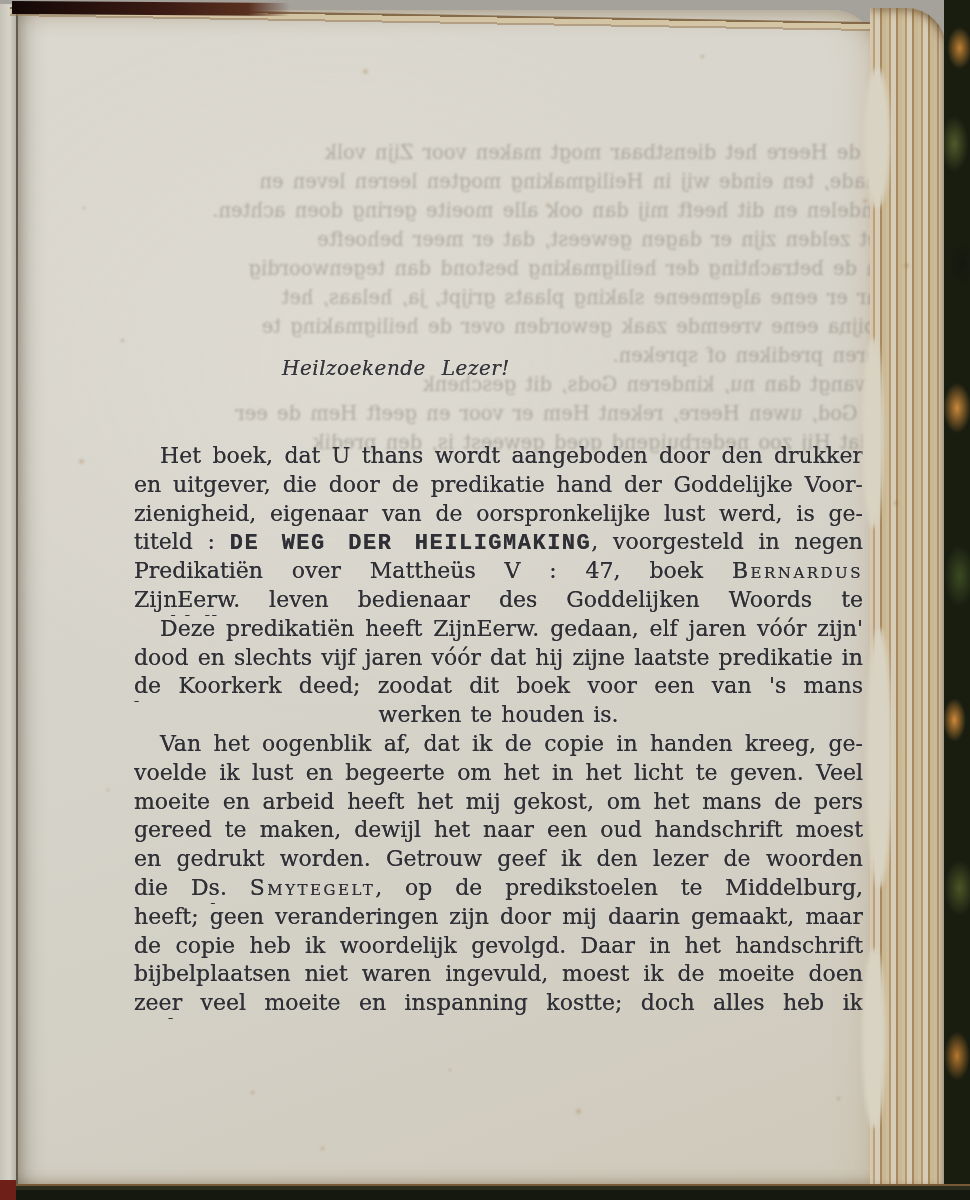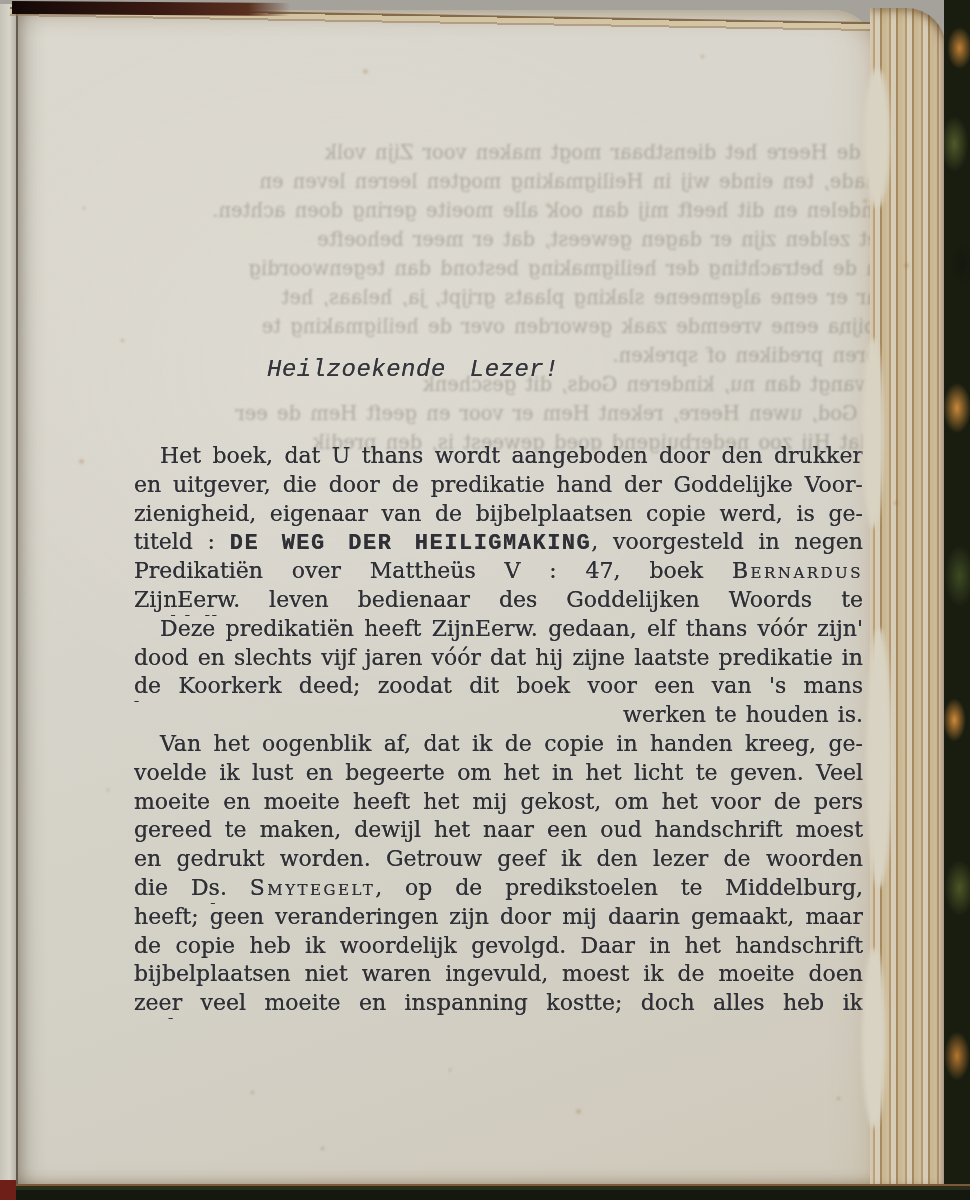--- a/index.html
+++ b/index.html
@@ -76,34 +76,33 @@
     position:absolute;left:0;top:1184px;width:970px;height:16px;z-index:3;
     background:linear-gradient(to bottom,#7a5a36 0 2px,#2a2d1b 2px 6px,#15180e 6px 16px);
   }
   .cover-bottom-red{
     position:absolute;left:0;top:1180px;width:16px;height:20px;z-index:4;
     background:#6e2018;
   }
 
   
   .heading{
-    position:absolute;left:249px;top:346px;z-index:3;
-    font-style:italic;font-size:24px;color:#35353c;
+    position:absolute;left:264px;top:346px;z-index:3;
+    font-style:italic;font-size:20px;color:#35353c;
     letter-spacing:.5px;word-spacing:9px;
     filter:blur(.25px);
     text-shadow:0 0 .6px rgba(45,45,55,.85);
-    font-family:Liberation Mono, monospace;
   }
   .body-text{
     position:absolute;left:116px;top:433px;width:729px;z-index:3;
     font-size:22px;color:#2f2f36;word-spacing:2px;
     filter:blur(.25px);
     text-shadow:0 0 .6px rgba(45,45,55,.85);
   }
-  .tline{height:28.8px;overflow:hidden;text-align:right;}
+  .tline{height:28.8px;overflow:hidden;text-align:center;}
   .tline.j{text-align:justify;}
   .tline.j::after{content:"";display:inline-block;width:100%;height:0;}
   .tline.ind{padding-left:26px;}
   .seg-caps{font-weight:bold;letter-spacing:1.5px;font-family:Liberation Mono, monospace;}
   .seg-sc{font-variant:small-caps;font-variant-caps:small-caps;letter-spacing:2.5px;}
 
   
   .bleed{
     position:absolute;left:324px;top:128px;width:560px;height:330px;z-index:2;
     transform:scaleX(-1);
@@ -131,31 +130,31 @@
       <div>is bijna eene vreemde zaak geworden over de heiligmaking te</div>
       <div>hooren prediken of spreken.</div>
       <div>Ontvangt dan nu, kinderen Gods, dit geschenk</div>
       <div>van God, uwen Heere, rekent Hem er voor en geeft Hem de eer</div>
       <div>omdat Hij zoo nederbuigend goed geweest is, den predik</div>
     </div>
   <div class="heading">Heilzoekende Lezer!</div>
   <div class="body-text" id="body-text">
       <div class="tline j ind"><span>Het boek, dat U thans wordt aangeboden door den drukker</span></div>
       <div class="tline j"><span>en uitgever, die door de predikatie hand der Goddelijke Voor-</span></div>
-      <div class="tline j"><span>zienigheid, eigenaar van de bijbelplaatsen copie werd, is ge-</span></div>
+      <div class="tline j"><span>zienigheid, eigenaar van de oorspronkelijke lust werd, is ge-</span></div>
       <div class="tline j"><span>titeld : </span><span class="seg-caps">DE WEG DER HEILIGMAKING</span><span>, voorgesteld in negen</span></div>
       <div class="tline j"><span>Predikatiën over Mattheüs V : 47, boek </span><span class="seg-sc">Bernardus Smytegelt</span><span>, in</span></div>
       <div class="tline j"><span>ZijnEerw. leven bedienaar des Goddelijken Woords te Middelburg.</span></div>
-      <div class="tline j ind"><span>Deze predikatiën heeft ZijnEerw. gedaan, elf thans vóór zijn'</span></div>
+      <div class="tline j ind"><span>Deze predikatiën heeft ZijnEerw. gedaan, elf jaren vóór zijn'</span></div>
       <div class="tline j"><span>dood en slechts vijf jaren vóór dat hij zijne laatste predikatie in</span></div>
       <div class="tline j"><span>de Koorkerk deed; zoodat dit boek voor een van 's mans laatste</span></div>
       <div class="tline"><span>werken te houden is.</span></div>
       <div class="tline j ind"><span>Van het oogenblik af, dat ik de copie in handen kreeg, ge-</span></div>
       <div class="tline j"><span>voelde ik lust en begeerte om het in het licht te geven.  Veel</span></div>
-      <div class="tline j"><span>moeite en moeite heeft het mij gekost, om het voor de pers</span></div>
+      <div class="tline j"><span>moeite en arbeid heeft het mij gekost, om het mans de pers</span></div>
       <div class="tline j"><span>gereed te maken, dewijl het naar een oud handschrift moest gezet</span></div>
       <div class="tline j"><span>en gedrukt worden.  Getrouw geef ik den lezer de woorden terug,</span></div>
       <div class="tline j"><span>die Ds. </span><span class="seg-sc">Smytegelt</span><span>, op de predikstoelen te Middelburg, gesproken</span></div>
       <div class="tline j"><span>heeft; geen veranderingen zijn door mij daarin gemaakt, maar</span></div>
       <div class="tline j"><span>de copie heb ik woordelijk gevolgd.  Daar in het handschrift vele</span></div>
       <div class="tline j"><span>bijbelplaatsen niet waren ingevuld, moest ik de moeite doen om</span></div>
       <div class="tline j"><span>zeer veel moeite en inspanning kostte; doch alles heb ik gedaan</span></div>
     </div>
 </div>
 

